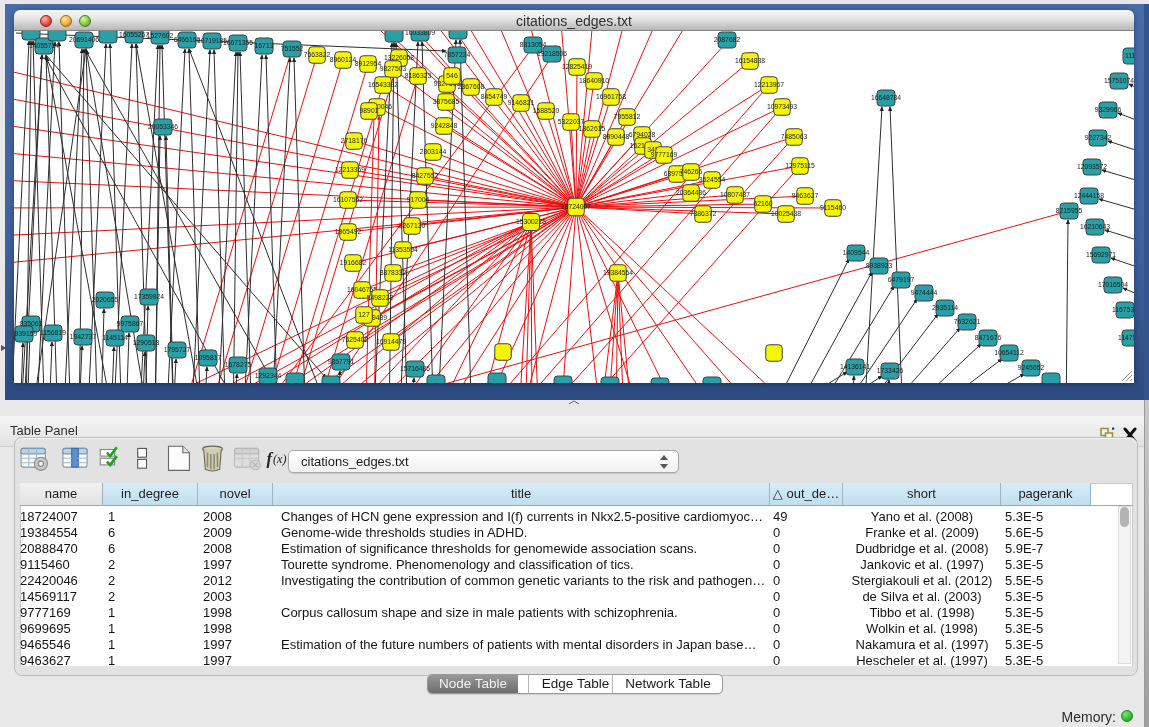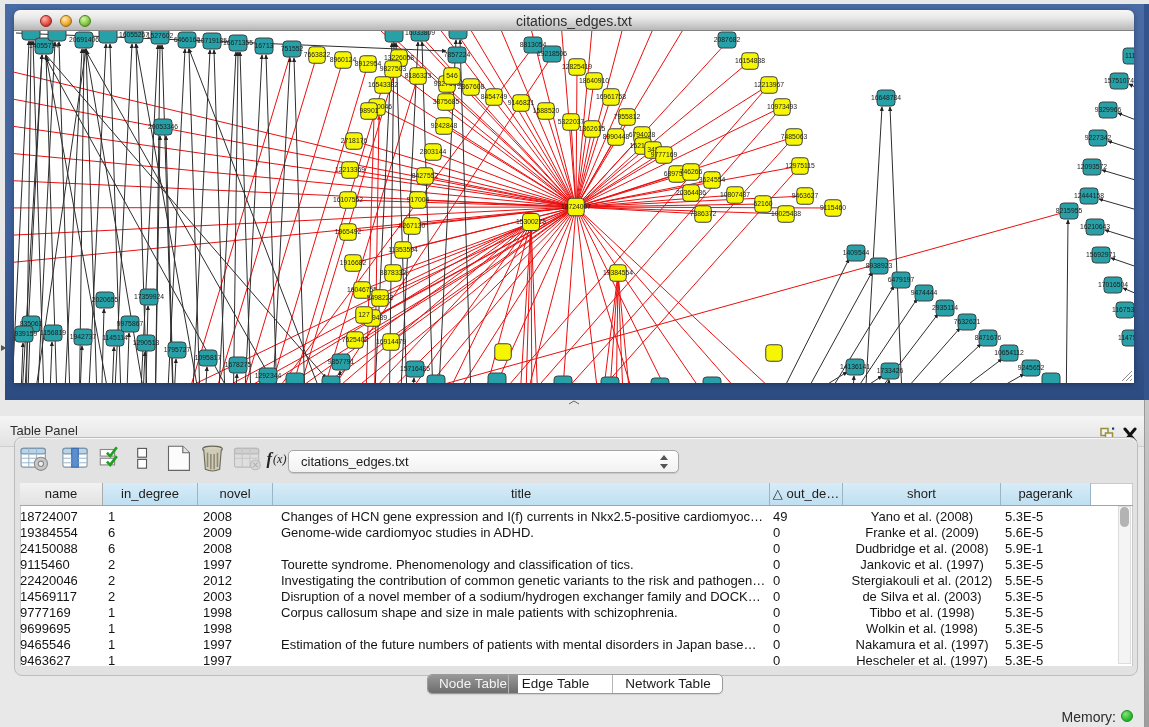--- a/index.html
+++ b/index.html
@@ -608,32 +608,33 @@
       <span style="left:191px">2008</span>
       <span style="left:269px">Changes of HCN gene expression and I(f) currents in Nkx2.5-positive cardiomyoc…</span>
       <span style="left:761px">49</span>
       <span class="ctr" style="left:831px;width:158px">Yano et al. (2008)</span>
       <span style="left:993px">5.3E-5</span>
     </div>
     <div class="tr" style="top:19px">
       <span style="left:8px">19384554</span>
       <span style="left:96px">6</span>
       <span style="left:191px">2009</span>
-      <span style="left:269px">Genome-wide cardiomyoc studies in ADHD.</span>
+      <span style="left:269px">Genome-wide thresholds studies in ADHD.</span>
       <span style="left:761px">0</span>
       <span class="ctr" style="left:831px;width:158px">Franke et al. (2009)</span>
       <span style="left:993px">5.6E-5</span>
     </div>
     <div class="tr" style="top:35px">
-      <span style="left:8px">24150088</span>
+      <span style="left:8px">20888470</span>
       <span style="left:96px">6</span>
       <span style="left:191px">2008</span>
+      <span style="left:269px">Estimation of significance thresholds for genomewide association scans.</span>
       <span style="left:761px">0</span>
       <span class="ctr" style="left:831px;width:158px">Dudbridge et al. (2008)</span>
-      <span style="left:993px">5.9E-1</span>
+      <span style="left:993px">5.9E-7</span>
     </div>
     <div class="tr" style="top:51px">
       <span style="left:8px">9115460</span>
       <span style="left:96px">2</span>
       <span style="left:191px">1997</span>
       <span style="left:269px">Tourette syndrome. Phenomenology and classification of tics.</span>
       <span style="left:761px">0</span>
       <span class="ctr" style="left:831px;width:158px">Jankovic et al. (1997)</span>
       <span style="left:993px">5.3E-5</span>
     </div>
@@ -643,21 +644,20 @@
       <span style="left:191px">2012</span>
       <span style="left:269px">Investigating the contribution of common genetic variants to the risk and pathogen…</span>
       <span style="left:761px">0</span>
       <span class="ctr" style="left:831px;width:158px">Stergiakouli et al. (2012)</span>
       <span style="left:993px">5.5E-5</span>
     </div>
     <div class="tr" style="top:83px">
       <span style="left:8px">14569117</span>
       <span style="left:96px">2</span>
       <span style="left:191px">2003</span>
-      <span style="left:269px">Disruption of a novel member of a sodium/hydrogen exchanger family and DOCK…</span>
       <span style="left:761px">0</span>
       <span class="ctr" style="left:831px;width:158px">de Silva et al. (2003)</span>
       <span style="left:993px">5.3E-5</span>
     </div>
     <div class="tr" style="top:99px">
       <span style="left:8px">9777169</span>
       <span style="left:96px">1</span>
       <span style="left:191px">1998</span>
       <span style="left:269px">Corpus callosum shape and size in male patients with schizophrenia.</span>
       <span style="left:761px">0</span>
@@ -688,21 +688,21 @@
       <span style="left:761px">0</span>
       <span class="ctr" style="left:831px;width:158px">Hescheler et al. (1997)</span>
       <span style="left:993px">5.3E-5</span>
     </div>
   </div>
 
 <div style="position:absolute;left:1118px;top:506px;width:13px;height:158px;background:#f4f4f4;border:1px solid #dcdcdc"></div>
 <div style="position:absolute;left:1120px;top:507px;width:9px;height:20px;background:#b3b3b3;border-radius:5px"></div>
 <div id="tabs">
  <div class="seg" style="left:0;width:90px;border-radius:4px 0 0 4px;background:linear-gradient(#989898,#6d6d6d);color:#f3f3f3">Node Table</div>
- <div class="seg" style="left:80px;width:94px;border-left:1px solid #b5b5b5">Edge Table</div>
+ <div class="seg" style="left:100px;width:94px;border-left:1px solid #b5b5b5">Edge Table</div>
  <div class="seg" style="left:184px;width:111px;border-left:1px solid #b5b5b5">Network Table</div>
 </div>
 <div id="memtxt">Memory: OK</div>
 <div id="memdot"></div>
 <div id="rstrip"></div>
 <svg width="8" height="8" viewBox="0 0 8 8" style="position:absolute;left:0;top:344px">
     <path d="M1 1 L6.5 4 L1 7 z" fill="#555"></path>
   </svg>
 <svg width="14" height="5" viewBox="0 0 14 5" style="position:absolute;left:567px;top:400px">
     <path d="M2 4 L7 1 L12 4" stroke="#666" fill="none"></path>

